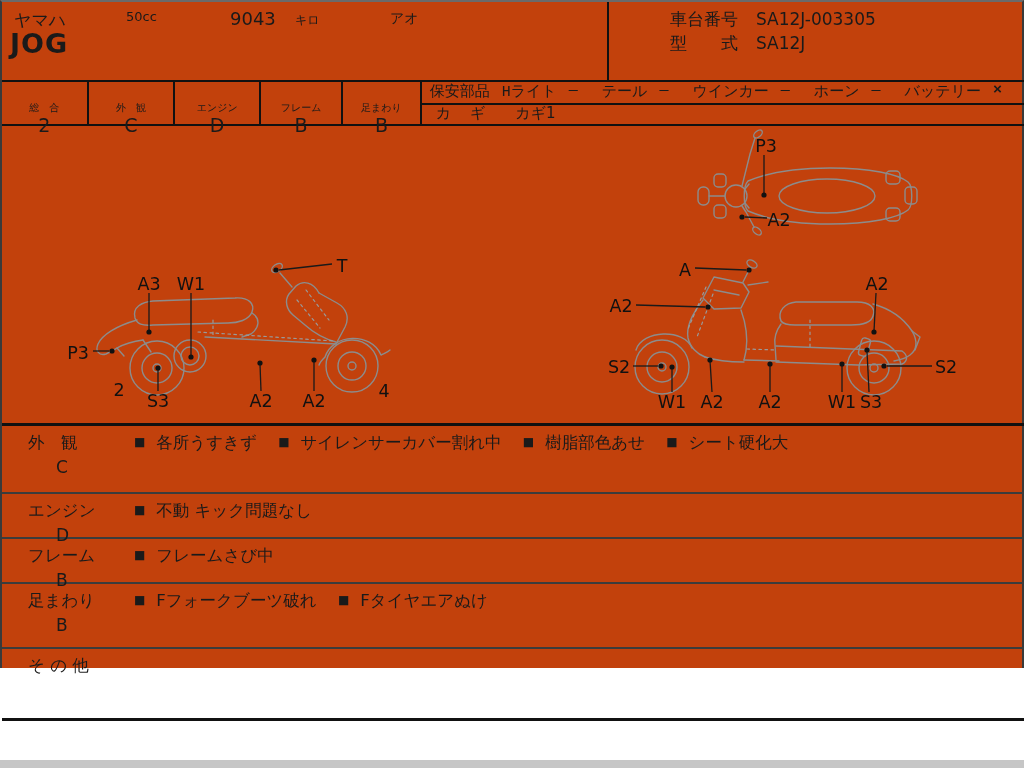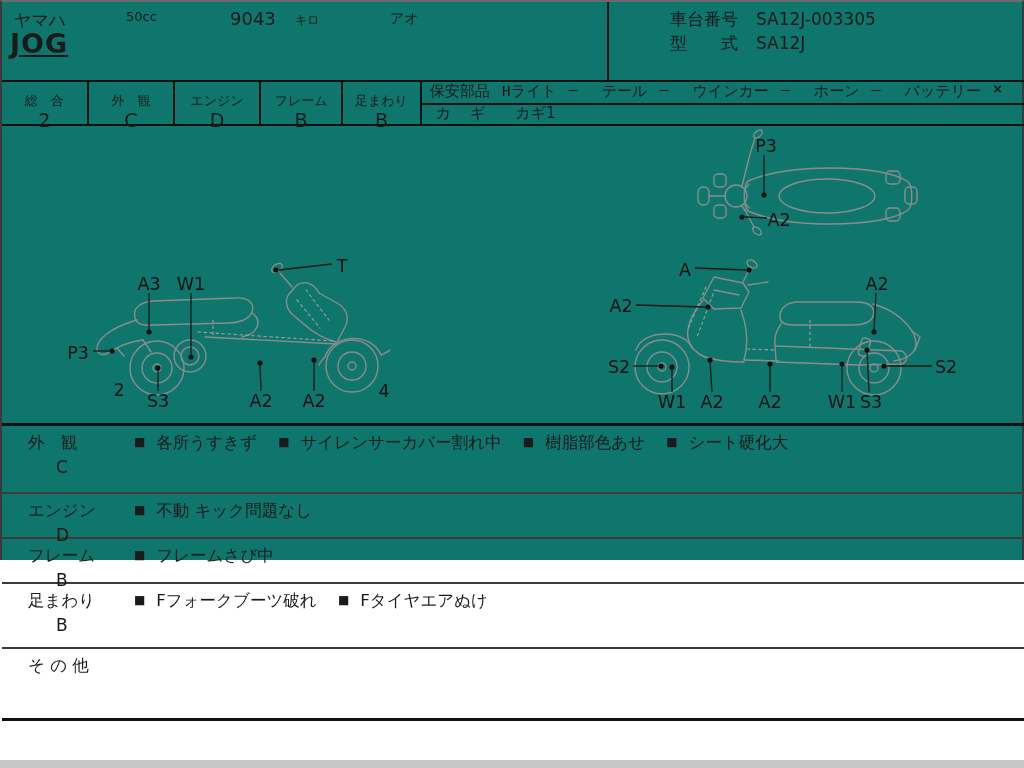--- a/index.html
+++ b/index.html
@@ -1,43 +1,43 @@
 <!DOCTYPE html>
 <html><head>
 <meta charset="utf-8">
 <style>
   html,body{margin:0;padding:0;}
   body{
     width:1024px;height:768px;position:relative;background:#ffffff;
     font-family:"DejaVu Sans","Liberation Sans",sans-serif;color:#1a1a1a;
     overflow:hidden;
   }
-  .sheet{position:absolute;left:0;top:0;width:1024px;height:560px;background:#0f766e;
+  .sheet{position:absolute;left:0;top:0;width:1024px;height:668px;background:#c2410c;
     border-left:2px solid #3a3a3a;border-right:2px solid #3a3a3a;border-top:2px solid #6a6a6a;
     box-sizing:border-box;}
   .page-edge{position:absolute;left:0;top:760px;width:1024px;height:8px;background:#c6c6c6;}
 
   
   .header{position:absolute;left:0;top:0;width:1024px;height:78px;border-bottom:2px solid #111;}
   .header-divider{position:absolute;left:605px;top:0;width:2px;height:78px;background:#111;}
   .hfield{position:absolute;white-space:nowrap;}
   .maker{left:12px;top:7px;font-size:17px;}
   .cc{left:124px;top:7px;font-size:13px;}
   .mileage{left:228px;top:6px;font-size:18px;}
   .mileage-unit{left:293px;top:10px;font-size:12px;}
   .vcolor{left:388px;top:8px;font-size:14px;}
-  .model{left:8px;top:26px;font-size:27px;font-weight:600;letter-spacing:1px;text-decoration:underline;}
+  .model{left:8px;top:26px;font-size:27px;font-weight:600;letter-spacing:1px;}
   .header-right{position:absolute;left:668px;top:5px;font-size:17px;}
   .hr-row{display:flex;height:24px;line-height:24px;white-space:nowrap;gap:8px;}
   .hr-label{display:inline-block;min-width:74px;margin-right:4px;}
 
   
   .grade-row{position:absolute;left:0;top:78px;width:1024px;height:44px;border-bottom:2px solid #111;display:flex;}
   .g-cell{box-sizing:border-box;border-right:2px solid #111;text-align:center;}
-  .g-cell .g-label{font-size:13px;margin-top:12px;white-space:nowrap;}
+  .g-cell .g-label{font-size:10px;margin-top:21px;white-space:nowrap;}
   .g-cell .g-value{font-size:19px;line-height:21px;}
   .gw0{width:95px}.gw1{width:95px}.gw2{width:94px}.gw3{width:90px}.gw4{width:86px}
   .safety-cell{flex:1;box-sizing:border-box;}
   .safety-row1{height:25px;box-sizing:border-box;border-bottom:2px solid #111;display:flex;align-items:center;padding-left:8px;font-size:15px;white-space:nowrap;}
   .safety-title{margin-right:12px;}
   .s-item{display:flex;margin-right:0;font-family:Liberation Mono, monospace;}
   .s-item .s-name{margin-right:12px;}
   .s-item .s-val{margin-right:24px;}
   .s-item:last-child .s-val{font-weight:bold;}
   .safety-row2{height:17px;display:flex;align-items:center;padding-left:14px;font-size:15px;}

